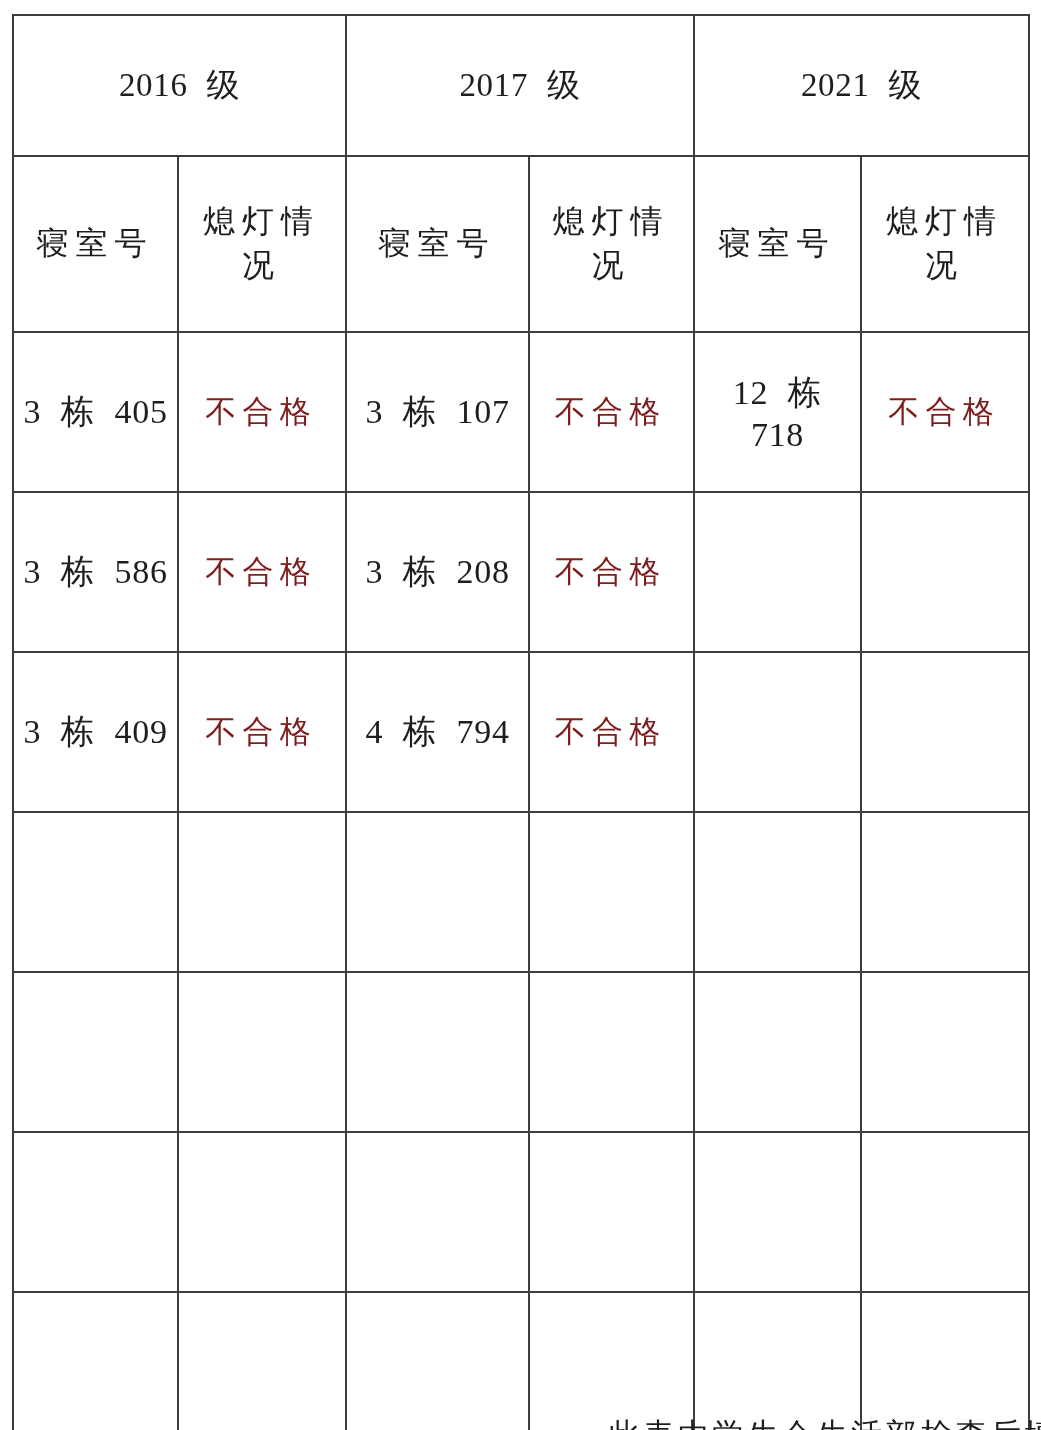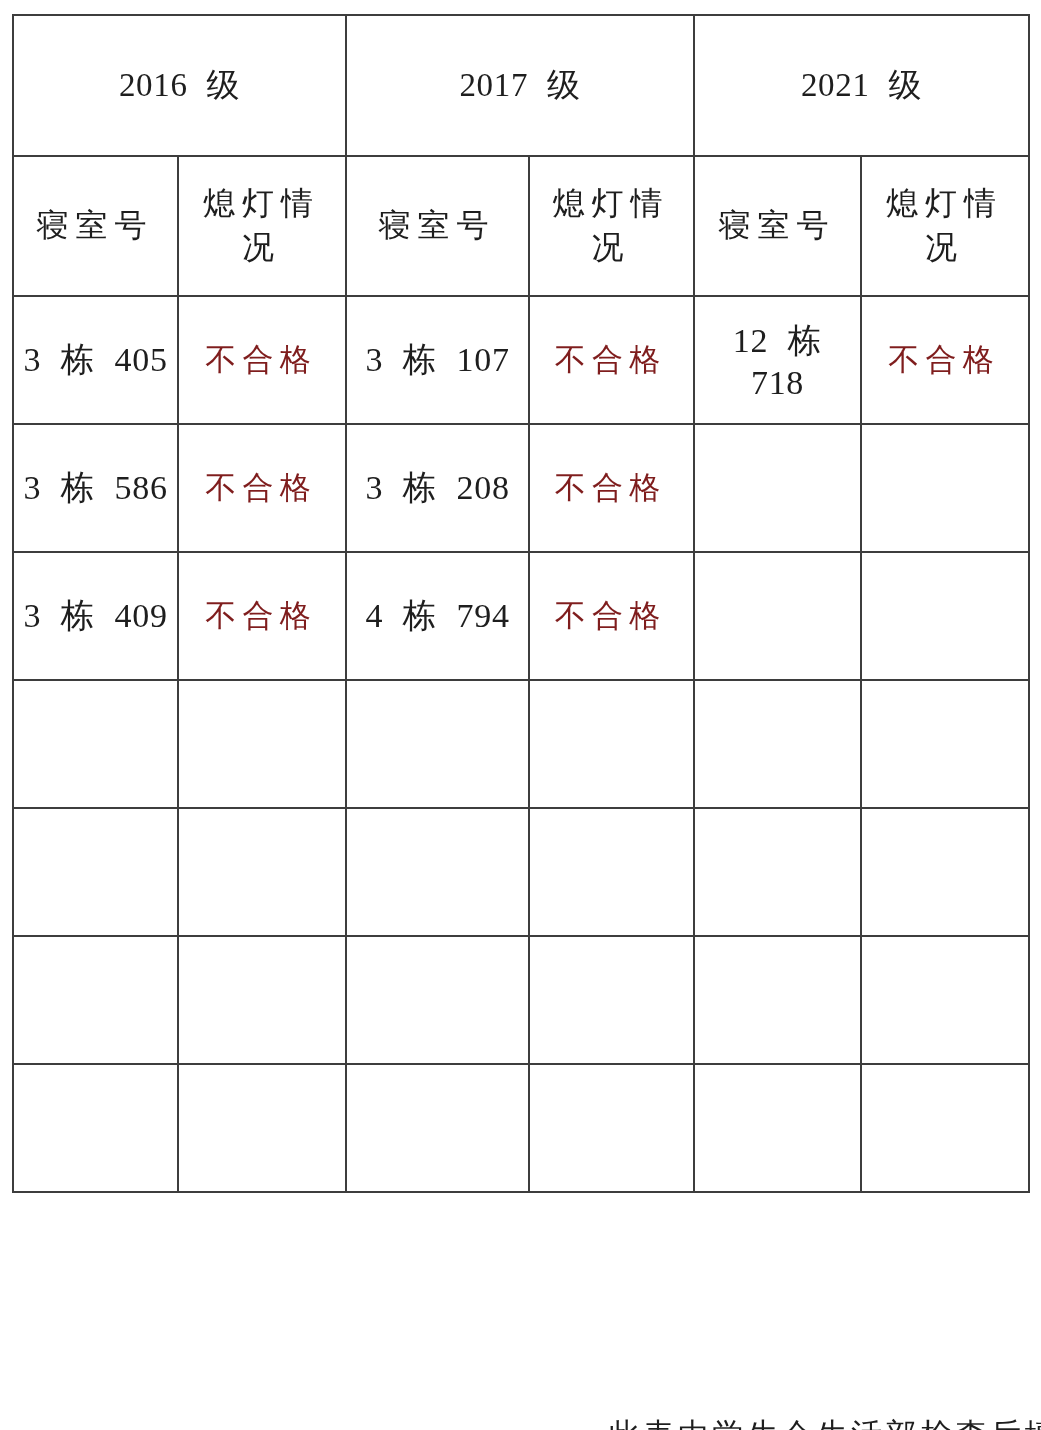--- a/index.html
+++ b/index.html
@@ -31,28 +31,28 @@
     background: #ffffff;
     overflow: hidden;
   }
   .row-group { height: 141px; }
   .row-group th {
     font-size: 33px;
     font-weight: 400;
     letter-spacing: 0.02em;
     word-spacing: 0.30em;
   }
-  .row-sub { height: 140px; }
+  .row-sub { height: 176px; }
   .row-sub th {
     font-size: 32px;
     font-weight: 400;
     letter-spacing: 0.22em;
     padding-left: 0.22em; 
   }
-  .grid tbody tr { height: 128px; }
+  .grid tbody tr { height: 160px; }
   .grid tbody td {
     font-size: 34px;
     word-spacing: 0.30em;
     letter-spacing: 0.02em;
   }
   .grid tbody td.fail {
     color: #7f1d1d;
     font-size: 31px;
     letter-spacing: 0.20em;
     padding-left: 0.20em;

